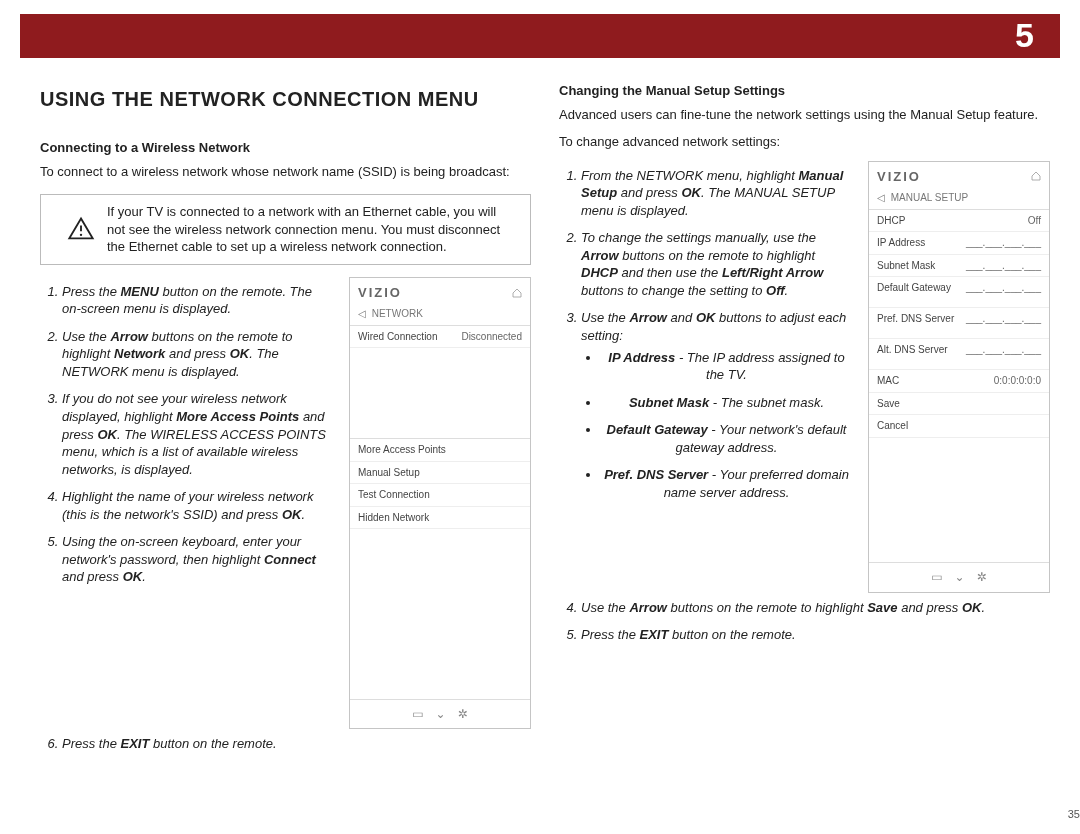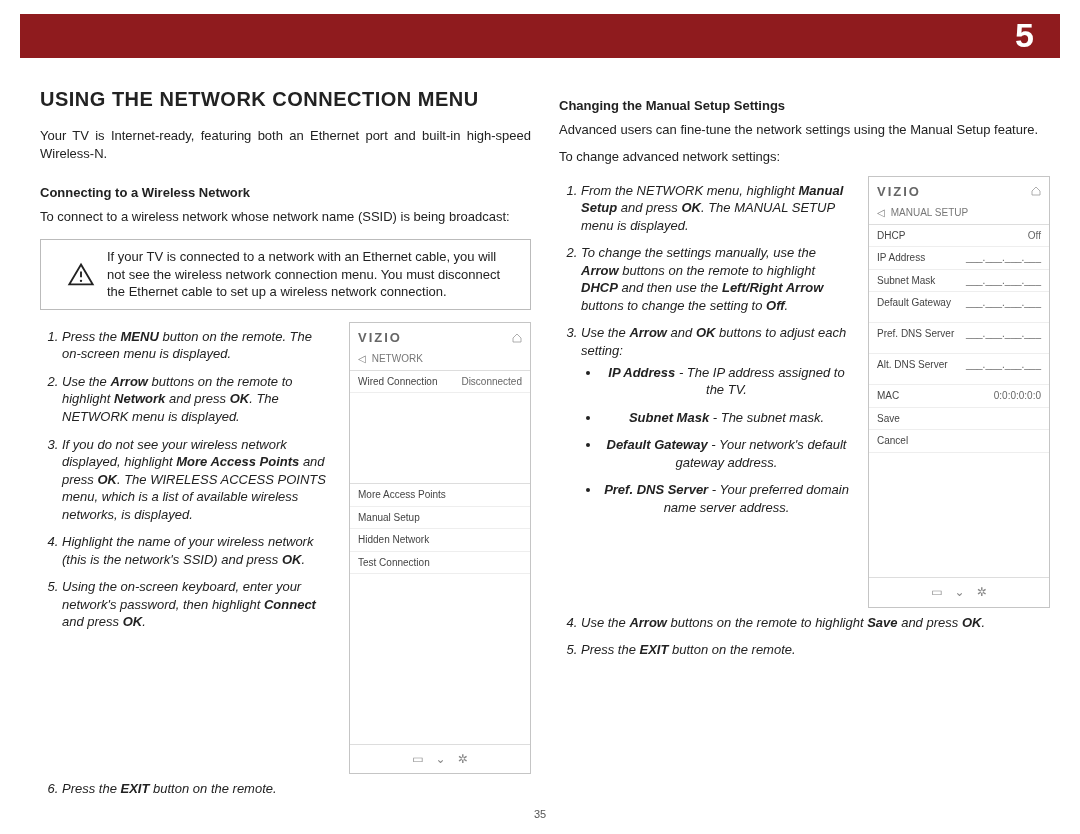--- a/index.html
+++ b/index.html
@@ -137,40 +137,39 @@
     justify-content: center;
     gap: 12px;
     padding: 6px 0;
     color: #888;
   }
   .osd-bottom span { font-size: 12px; }
   .footer-pagenum {
     position: absolute;
     bottom: 12px;
     left: 0; right: 0;
-    text-align: center;
+    text-align: right;
     font-size: 11px;
     color: #555;
   }
   b { font-weight: 700; }
   .icon svg { display: block; }
 </style>
 </head>
 <body>
 
 <div class="page">
   <div class="topbar">
     <div class="pagenum">5</div>
   </div>
 
   <div class="content">
 
     <div class="column">
       <h1>USING THE NETWORK CONNECTION MENU</h1>
-      <p class="justify">Your TV is Internet-ready, featuring both an Ethernet port and built-in high-speed Wireless-N.</p>
       <h2>Connecting to a Wireless Network</h2>
       <p class="justify">To connect to a wireless network whose network name (SSID) is being broadcast:</p>
 
       <div class="warnbox">
         <span class="warnicon icon">
           <svg viewBox="0 0 24 24">
               <path fill="none" stroke="#222" stroke-width="1.6" d="M12 3 L22 20 L2 20 Z"></path>
               <line x1="12" y1="9" x2="12" y2="14" stroke="#222" stroke-width="1.6"></line>
               <circle cx="12" cy="17" r="1" fill="#222"></circle>
             </svg>
@@ -210,42 +209,42 @@
           </div>
           <div style="height:90px"></div>
           <div class="osd-rows">
             <div class="osd-row">
                 <span>More Access Points</span>
               </div>
             <div class="osd-row">
                 <span>Manual Setup</span>
               </div>
             <div class="osd-row">
+                <span>Test Connection</span>
+              </div>
+            <div class="osd-row">
                 <span>Hidden Network</span>
-              </div>
-            <div class="osd-row">
-                <span>Test Connection</span>
               </div>
           </div>
           <div class="osd-spacer"></div>
           <div class="osd-bottom">
             <span>▭</span>
             <span>⌄</span>
             <span>✲</span>
           </div>
         </div>
       </div>
 
       <ol start="6">
         <li><span>Press the </span><b>EXIT</b><span> button on the remote.</span></li>
       </ol>
     </div>
 
     <div class="column">
-      <h2 style="margin-top:21px">Changing the Manual Setup Settings</h2>
+      <h2 style="margin-top:6px">Changing the Manual Setup Settings</h2>
       <p class="justify">Advanced users can fine-tune the network settings using the Manual Setup feature.</p>
       <p>To change advanced network settings:</p>
 
       <div class="row-with-panel">
         <div class="text">
           <ol>
             <li><span>From the NETWORK menu, highlight </span><b>Manual Setup</b><span> and press </span><b>OK</b><span>. The MANUAL SETUP menu is displayed.</span></li>
             <li><span>To change the settings manually, use the </span><b>Arrow</b><span> buttons on the remote to highlight </span><b>DHCP</b><span> and then use the </span><b>Left/Right Arrow</b><span> buttons to change the setting to </span><b>Off</b><span>.</span></li>
             <li><span>Use the </span><b>Arrow</b><span> and </span><b>OK</b><span> buttons to adjust each setting:</span>
               <ul>

